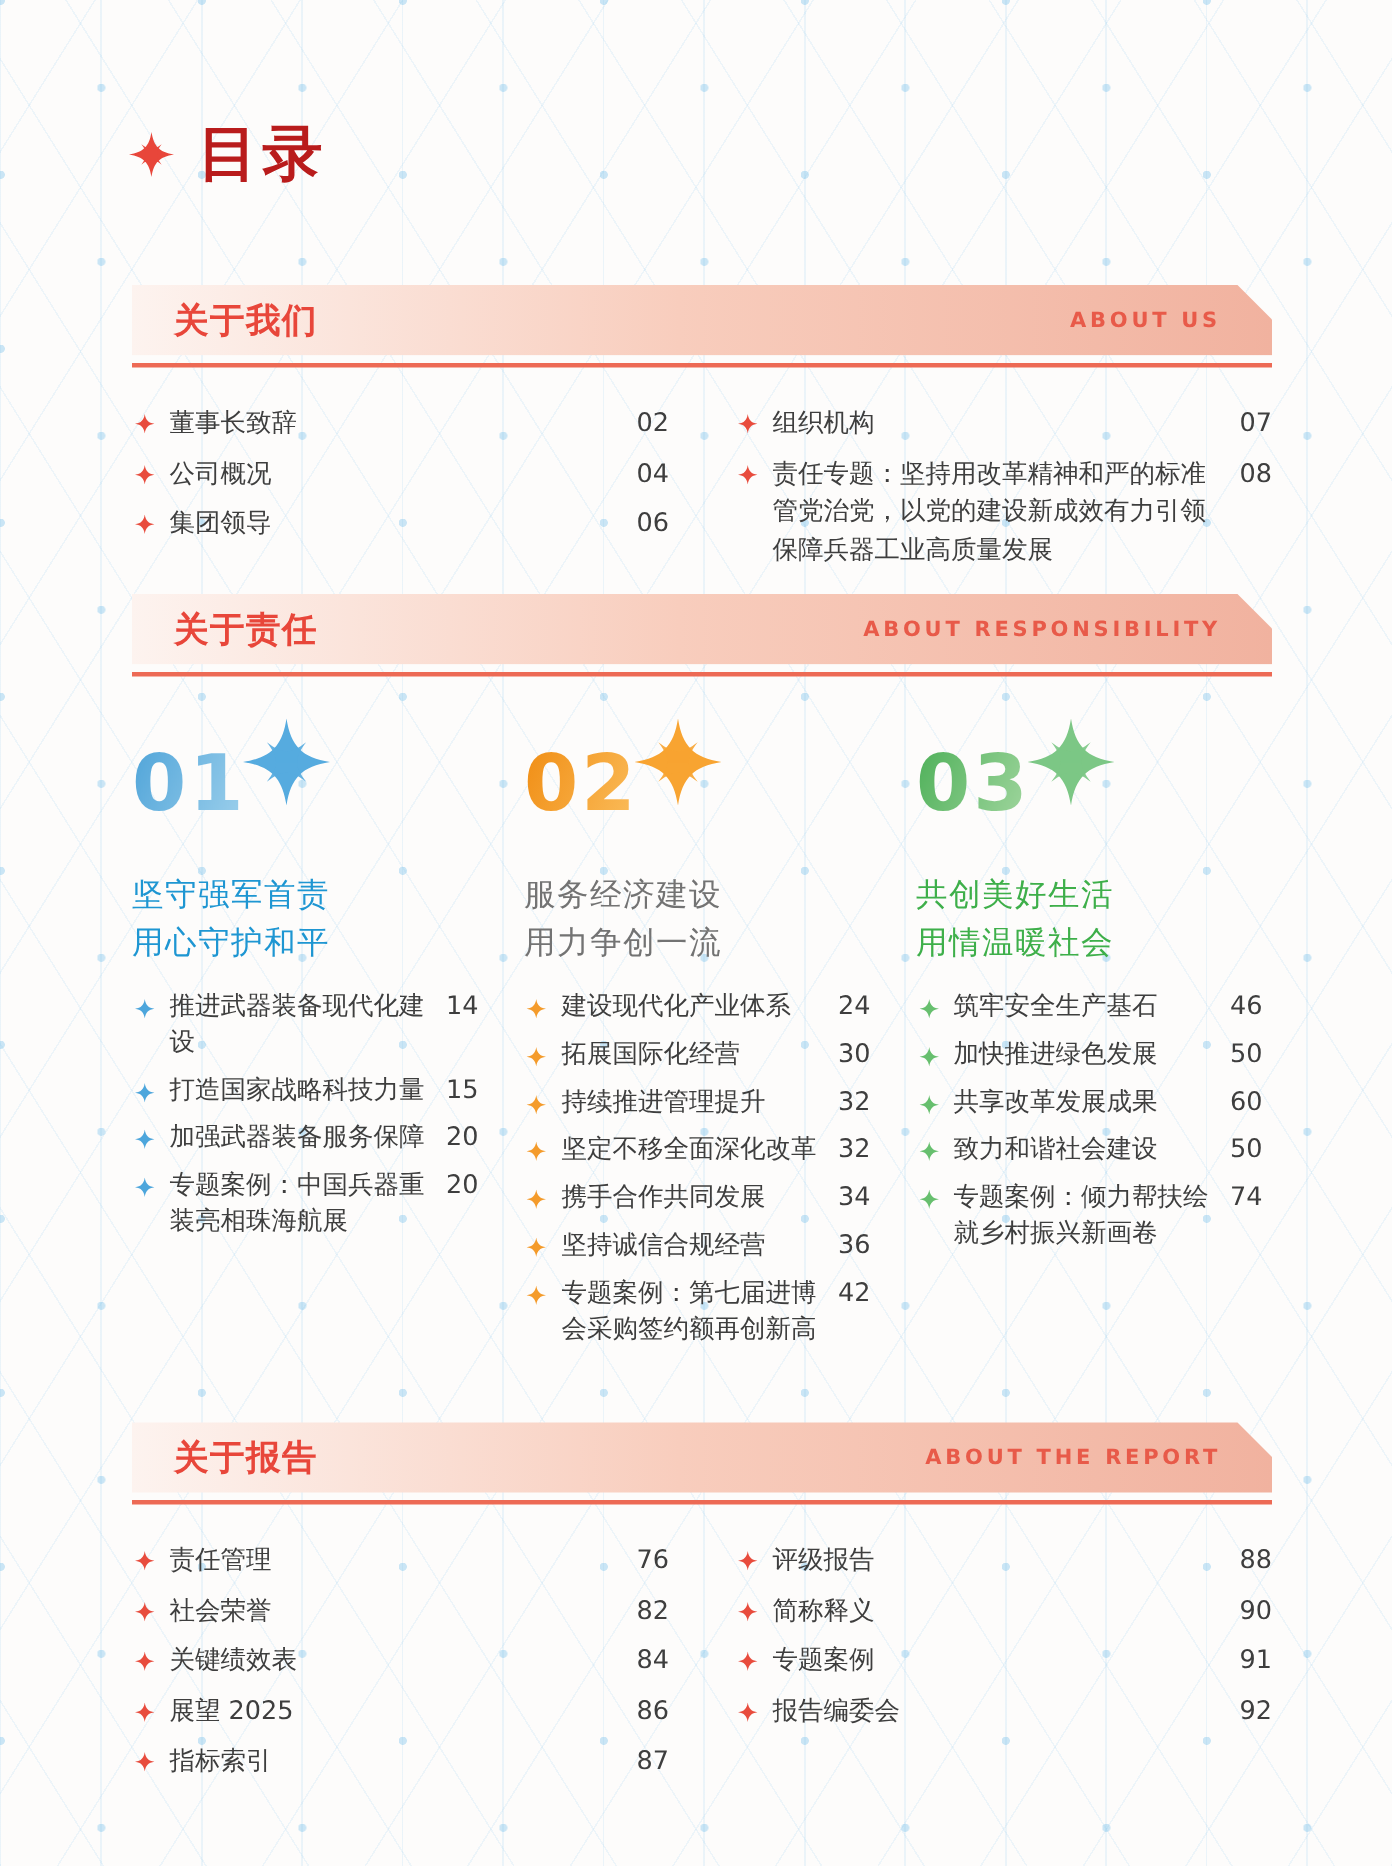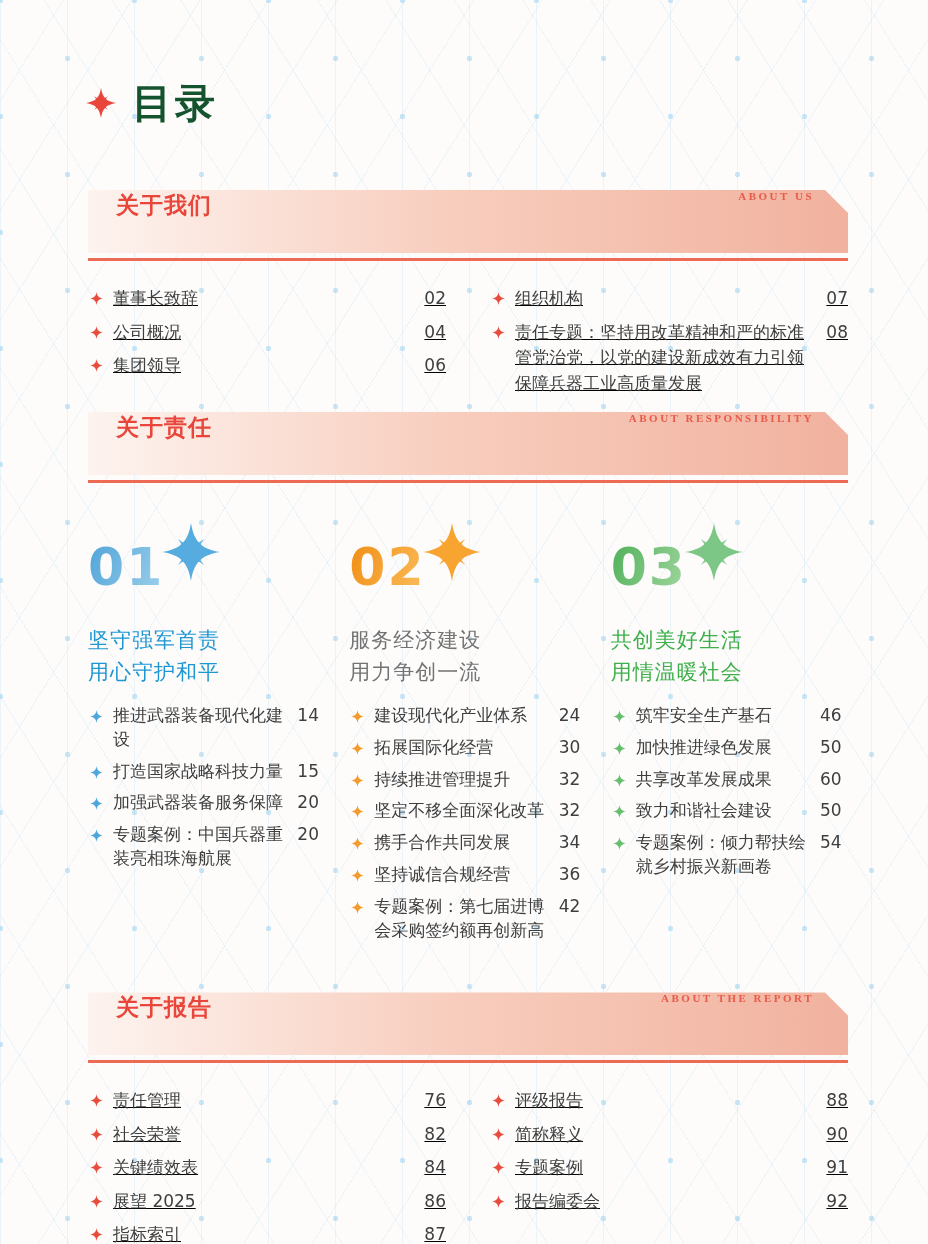--- a/index.html
+++ b/index.html
@@ -21,52 +21,51 @@
       repeating-linear-gradient(58deg, rgba(140,200,238,.14) 0 1px, transparent 1px 58px),
       repeating-linear-gradient(-58deg, rgba(140,200,238,.14) 0 1px, transparent 1px 58px);
     background-size:134px 116px,134px 116px,auto,auto,auto;
     background-position:-2px -2px,65px 56px,0 0,0 0,0 0;
   }
   .page > *{position:relative;z-index:1;}
   .content{padding:0 80px 0 88px;}
 
   
   .doc-title-row{display:flex;align-items:center;gap:16px;margin:76px 0 0 86px;height:54px;}
-  .doc-title{font-size:40px;font-weight:900;color:#14532d;letter-spacing:3px;line-height:1;margin:0;}
+  .doc-title{font-size:40px;font-weight:900;color:#b91c1c;letter-spacing:3px;line-height:1;margin:0;}
   .title-spark{width:30px;height:30px;color:#e8463a;}
 
   
   .banner{
-    height:63px;display:flex;justify-content:space-between;
+    height:47px;display:flex;align-items:center;justify-content:space-between;
     padding:0 34px 0 28px;box-sizing:border-box;
     background:linear-gradient(90deg,#fdf3ef 0%,#f8cdbd 48%,#f1b29f 100%);
     clip-path:polygon(0 0,calc(100% - 23px) 0,100% 23px,100% 100%,0 100%);
-    font-family:Liberation Serif, serif;
   }
   .banner-cn{font-size:23px;font-weight:700;color:#e8463a;letter-spacing:1px;}
-  .banner-en{font-size:11px;font-weight:700;color:#e85a49;letter-spacing:2.5px;}
+  .banner-en{font-size:14px;font-weight:700;color:#e85a49;letter-spacing:2.5px;}
   .banner-line{height:3px;background:#ed6a55;margin-top:5px;}
 
   
   ul.toc{list-style:none;margin:0;padding:0;}
   .toc-row{display:flex;align-items:flex-start;margin-bottom:8px;font-size:17px;color:#3e3e3e;}
   .bullet{width:13px;height:13px;flex:none;margin:6px 10px 0 2px;}
   .bullet.red{color:#e84c3d;} .bullet.blue{color:#4da6dc;}
   .bullet.orange{color:#f49b2b;} .bullet.green{color:#67bf6e;}
   .toc-label{flex:1;line-height:1.5;}
   .pagenum{flex:none;min-width:34px;text-align:right;margin-left:8px;line-height:1.5;color:#3e3e3e;}
 
   
-  .two-col{display:grid;grid-template-columns:1fr 1fr;column-gap:44px;padding-top:25px;text-decoration:underline;}
+  .two-col{display:grid;grid-template-columns:1fr 1fr;column-gap:44px;padding-top:25px;}
   .sec-about-us{margin-top:60px;}
   .sec-resp{margin-top:8px;}
   .sec-report{margin-top:42px;}
 
   
-  .chapters{display:grid;grid-template-columns:1fr 1fr 1fr;column-gap:24px;padding-top:32px;}
+  .chapters{display:grid;grid-template-columns:1fr 1fr 1fr;column-gap:24px;padding-top:20px;}
   .chapter-num-wrap{position:relative;height:66px;margin-top:26px;}
   .chapter-num{
     font-size:52px;font-weight:800;line-height:1;letter-spacing:2px;
     background-clip:text;-webkit-background-clip:text;-webkit-text-fill-color:transparent;
   }
   .chapter.blue .chapter-num{color:#58ace0;background-image:linear-gradient(115deg,#4ea3d8 0%,#9fd1ec 100%);}
   .chapter.orange .chapter-num{color:#f69c1e;background-image:linear-gradient(115deg,#f08c12 0%,#fbbf5e 100%);}
   .chapter.green .chapter-num{color:#58b761;background-image:linear-gradient(115deg,#4caf57 0%,#a5d8a2 100%);}
   .deco-spark{position:absolute;width:58px;height:58px;left:74px;top:-18px;}
   .chapter.blue .deco-spark{color:#56abdf;}
@@ -308,21 +307,21 @@
                 <use href="#sp4"></use>
               </svg>
             <span class="toc-label">致力和谐社会建设</span>
             <span class="pagenum">50</span>
           </li>
           <li class="toc-row">
             <svg class="bullet green" viewBox="0 0 100 100" fill="currentColor">
                 <use href="#sp4"></use>
               </svg>
             <span class="toc-label">专题案例：倾力帮扶绘就乡村振兴新画卷</span>
-            <span class="pagenum">54</span>
+            <span class="pagenum">74</span>
           </li>
         </ul>
       </div>
 
     </div>
   </section>
 
   <section class="content sec-report">
     <div class="banner">
       <span class="banner-cn">关于报告</span>

